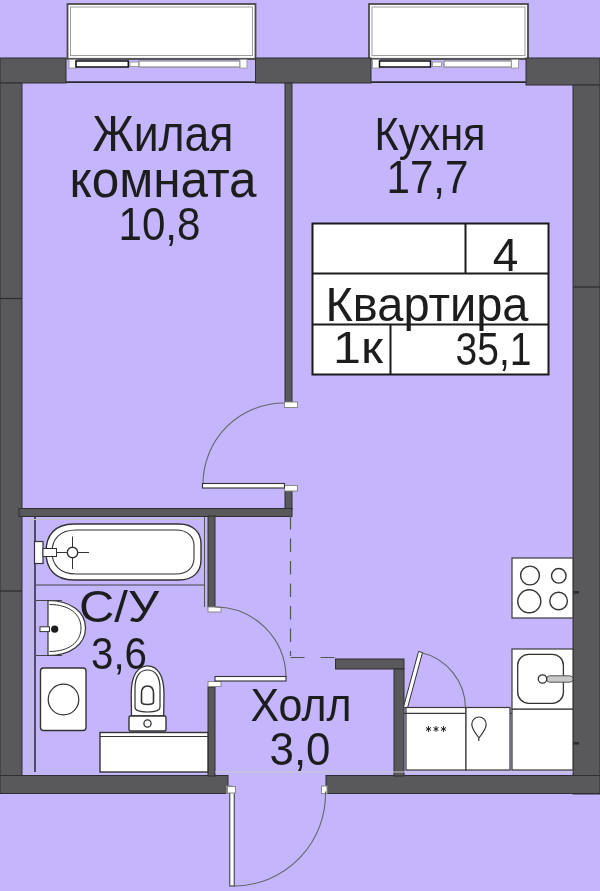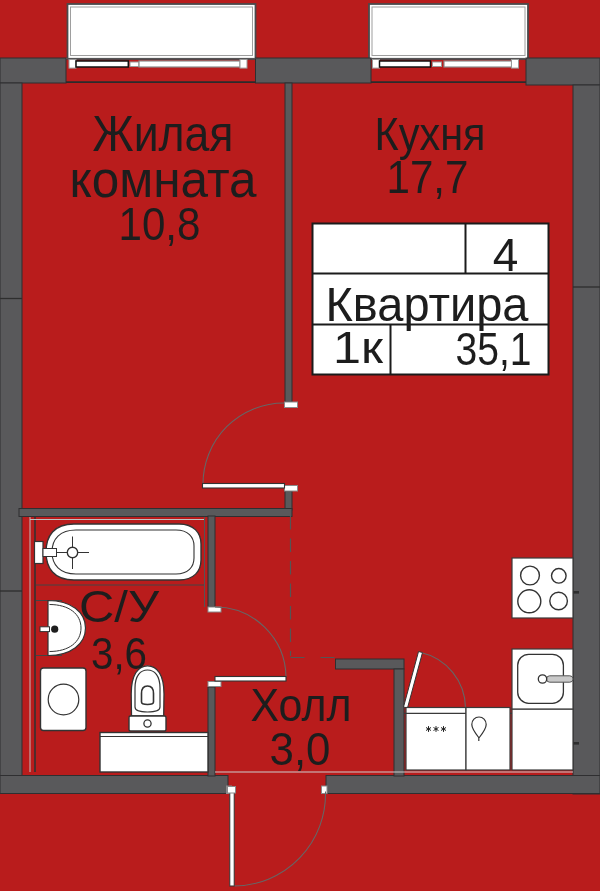--- a/index.html
+++ b/index.html
@@ -1,16 +1,16 @@
 <!DOCTYPE html>
 <html><head>
 <meta charset="utf-8">
 <style>
   html,body{margin:0;padding:0;background:#fff;}
-  #plan{position:relative;width:600px;height:891px;background:#b91c1c;overflow:hidden;
+  #plan{position:relative;width:600px;height:891px;background:#c4b5fd;overflow:hidden;
         font-family:"Liberation Sans", sans-serif;}
   svg{position:absolute;left:0;top:0;}
   text{fill:#1d1d1d;font-family:"Liberation Sans", sans-serif;}
 </style>
 </head>
 <body>
 
 <div id="plan">
 <svg width="600" height="891" viewBox="0 0 600 891">
 

